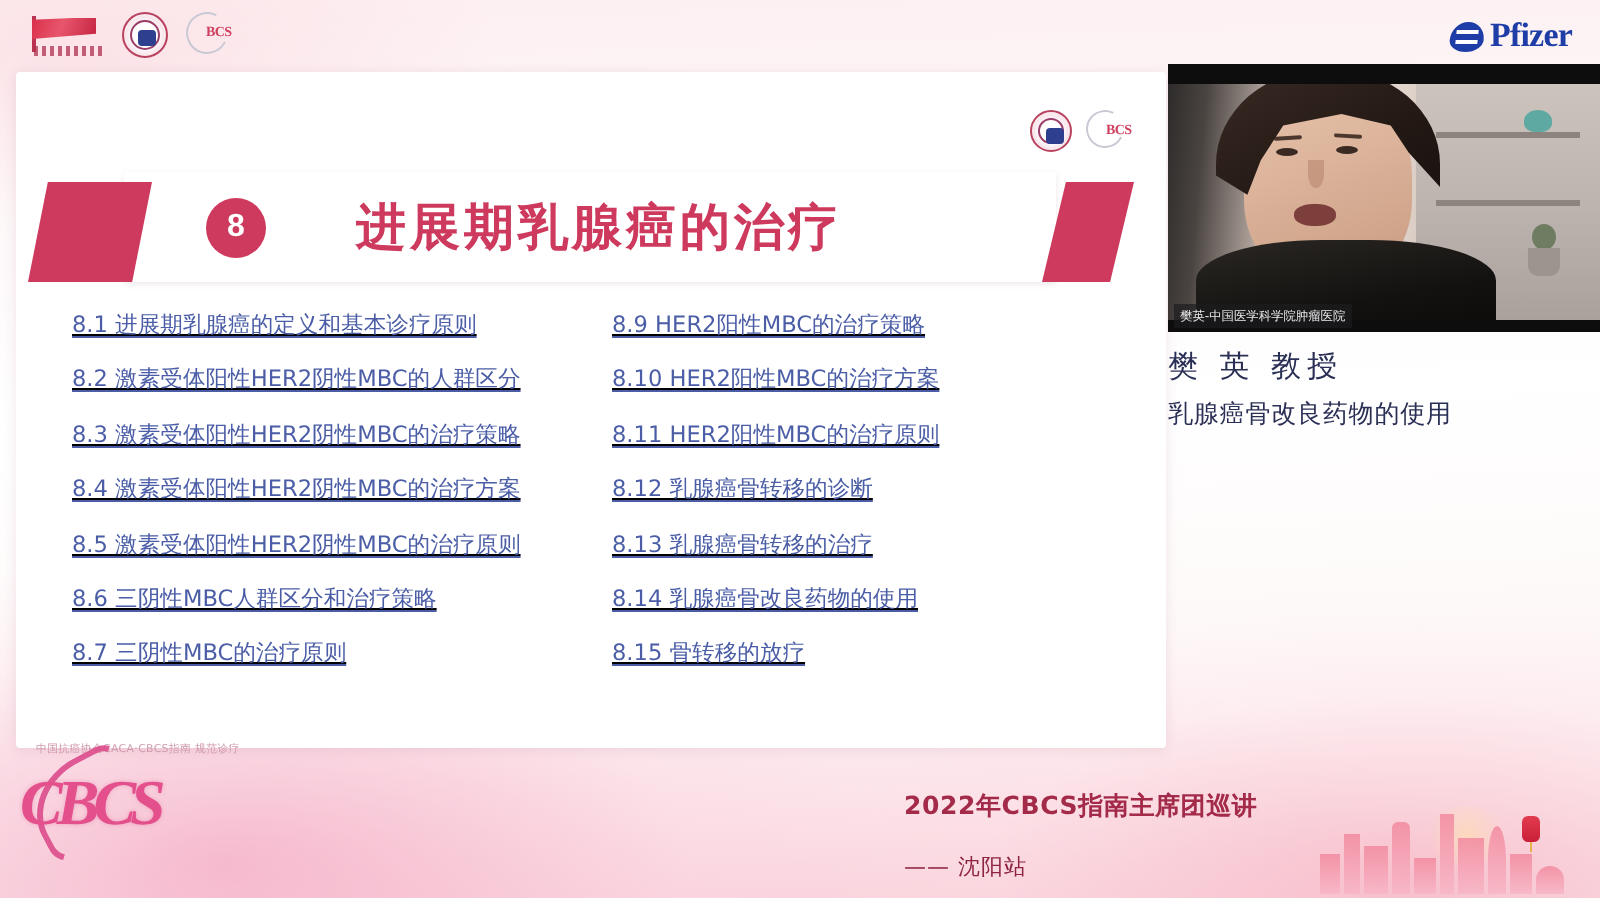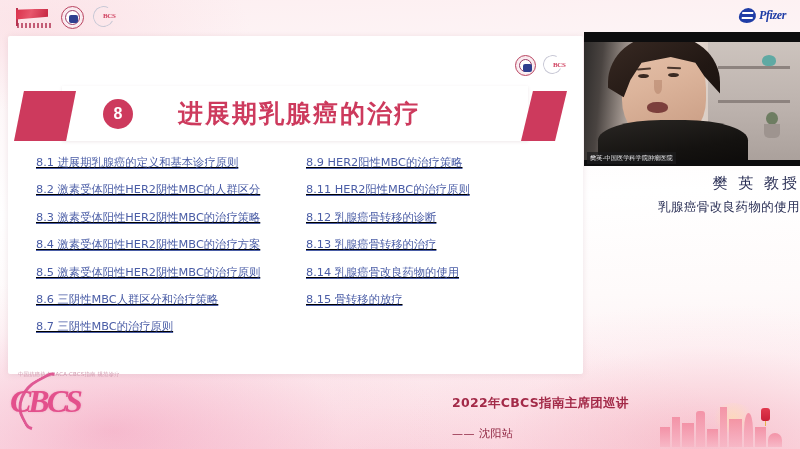--- a/index.html
+++ b/index.html
@@ -63,22 +63,22 @@
     width:17px;height:15px;border-radius:50% 50% 50% 50%/60% 60% 40% 40%;
     background:#1f3da6;position:relative;transform:skewX(-6deg);
   }
   .pfizer .mark:before{
     content:"";position:absolute;left:3px;top:4px;width:11px;height:2.4px;background:#fff;
   }
   .pfizer .mark:after{
     content:"";position:absolute;left:3px;top:8.5px;width:11px;height:2.4px;background:#fff;
   }
   .pfizer .word{
-    font-family:"Liberation Serif",serif;font-style:italic;font-weight:bold;
-    font-size:12px;color:#1f3da6;letter-spacing:-.4px;
+    font-family:"Liberation Serif",serif;font-weight:bold;
+    font-size:17px;color:#1f3da6;letter-spacing:-.4px;
   }
 
   
   .card{
     position:absolute;left:8px;top:36px;width:575px;height:338px;
     background:#ffffff;border-radius:2px;
     box-shadow:0 1px 6px rgba(170,120,140,.18);
   }
 
   
@@ -169,21 +169,21 @@
   .video .namebar{
     position:absolute;left:3px;bottom:2px;
     background:rgba(28,28,30,.70);color:#e9e9ec;
     font-size:6.2px;padding:1.5px 3px;white-space:nowrap;
     font-family:"DejaVu Sans","Liberation Sans",sans-serif;
   }
   .video .letterbox-t{position:absolute;left:0;top:0;width:100%;height:10px;background:#0d0d0e;}
   .video .letterbox-b{position:absolute;left:0;bottom:0;width:100%;height:6px;background:#0d0d0e;}
 
   
-  .speaker{position:absolute;left:584px;top:174px;width:216px;text-align:right;}
+  .speaker{position:absolute;left:584px;top:174px;width:216px;text-align:left;}
   .speaker .nm{
     font-size:15px;color:#2a2f55;letter-spacing:3px;font-weight:normal;margin-bottom:6px;
     font-family:"DejaVu Sans","Liberation Sans",sans-serif;
   }
   .speaker .org{
     font-size:12.5px;color:#2a2f55;letter-spacing:.4px;
     font-family:"DejaVu Sans","Liberation Sans",sans-serif;
   }
 
   
@@ -270,20 +270,21 @@
       <a class="item" href="#">8.1 进展期乳腺癌的定义和基本诊疗原则</a>
       <a class="item" href="#">8.2 激素受体阳性HER2阴性MBC的人群区分</a>
       <a class="item" href="#">8.3 激素受体阳性HER2阴性MBC的治疗策略</a>
       <a class="item" href="#">8.4 激素受体阳性HER2阴性MBC的治疗方案</a>
       <a class="item" href="#">8.5 激素受体阳性HER2阴性MBC的治疗原则</a>
       <a class="item" href="#">8.6 三阴性MBC人群区分和治疗策略</a>
       <a class="item" href="#">8.7 三阴性MBC的治疗原则</a>
     </div>
     <div class="col col-r">
       <a class="item" href="#">8.9 HER2阳性MBC的治疗策略</a>
+      <a class="item" href="#">8.10 HER2阳性MBC的治疗方案</a>
       <a class="item" href="#">8.11 HER2阳性MBC的治疗原则</a>
       <a class="item" href="#">8.12 乳腺癌骨转移的诊断</a>
       <a class="item" href="#">8.13 乳腺癌骨转移的治疗</a>
       <a class="item" href="#">8.14 乳腺癌骨改良药物的使用</a>
       <a class="item" href="#">8.15 骨转移的放疗</a>
     </div>
   </div>
 
   <div class="video">
     <div class="scene">

